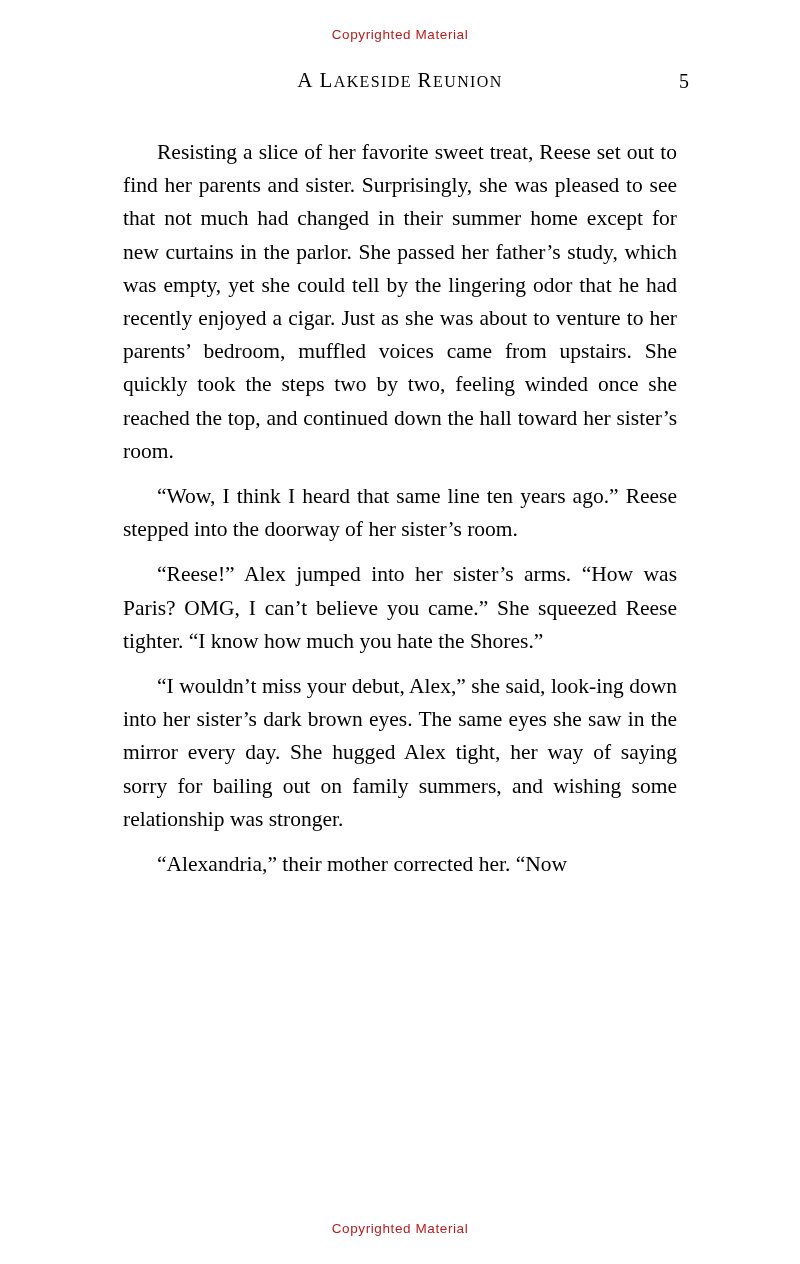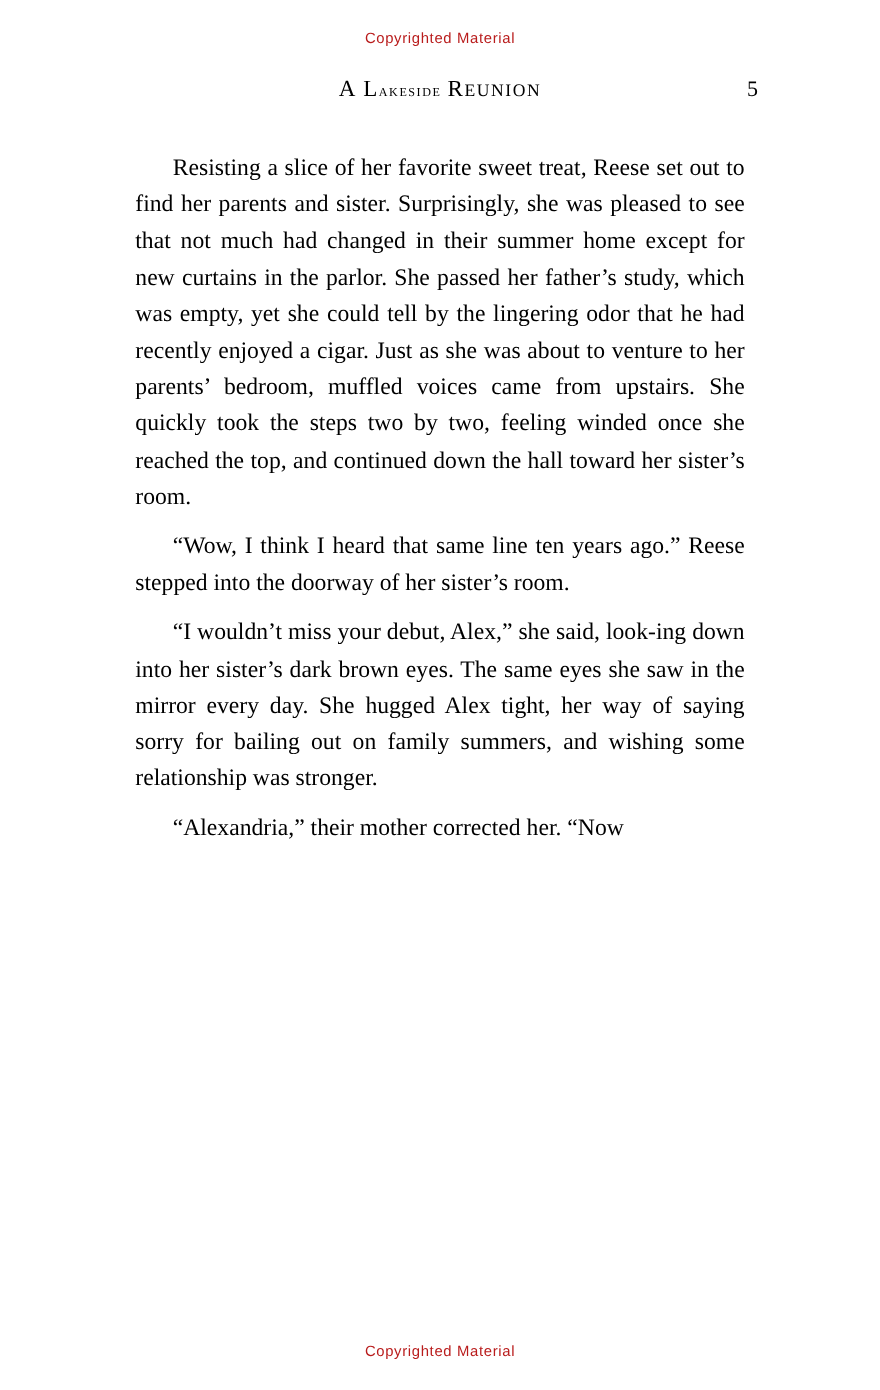--- a/index.html
+++ b/index.html
@@ -77,27 +77,28 @@
 </style>
 </head>
 <body>
 
 <div class="page">
 
   <div class="watermark watermark-top">Copyrighted Material</div>
 
   <div class="running-head">
     <div class="book-title">
-      <span class="small-caps"><span style="font-size: 21px;">A</span><span style="font-size: 16px;"></span> <span style="font-size: 21px;">L</span><span style="font-size: 11px;">AKESIDE</span> <span style="font-size: 21px;">R</span><span style="font-size: 16px;">EUNION</span></span>
+      <span class="small-caps"><span style="font-size: 21px;">A</span><span style="font-size: 16px;"></span> <span style="font-size: 21px;">L</span><span style="font-size: 16px;">AKESIDE</span> <span style="font-size: 21px;">R</span><span style="font-size: 16px;">EUNION</span></span>
     </div>
     <div class="folio">5</div>
   </div>
 
   <div class="body-text">
     <p>Resisting a slice of her favorite sweet treat, Reese set out to find her parents and sister. Surprisingly, she was pleased to see that not much had changed in their summer home except for new curtains in the parlor. She passed her father’s study, which was empty, yet she could tell by the lingering odor that he had recently enjoyed a cigar. Just as she was about to venture to her parents’ bedroom, muffled voices came from upstairs. She quickly took the steps two by two, feeling winded once she reached the top, and continued down the hall toward her sister’s room.</p>
     <p>“Wow, I think I heard that same line ten years ago.” Reese stepped into the doorway of her sister’s room.</p>
+    <p>“Reese!” Alex jumped into her sister’s arms. “How was Paris? OMG, I can’t believe you came.” She squeezed Reese tighter. “I know how much you hate the Shores.”</p>
     <p>“I wouldn’t miss your debut, Alex,” she said, look-ing down into her sister’s dark brown eyes. The same eyes she saw in the mirror every day. She hugged Alex tight, her way of saying sorry for bailing out on family summers, and wishing some relationship was stronger.</p>
     <p>“Alexandria,” their mother corrected her. “Now</p>
   </div>
 
   <div class="watermark watermark-bottom">Copyrighted Material</div>
 
 </div>
 
 </body></html>

